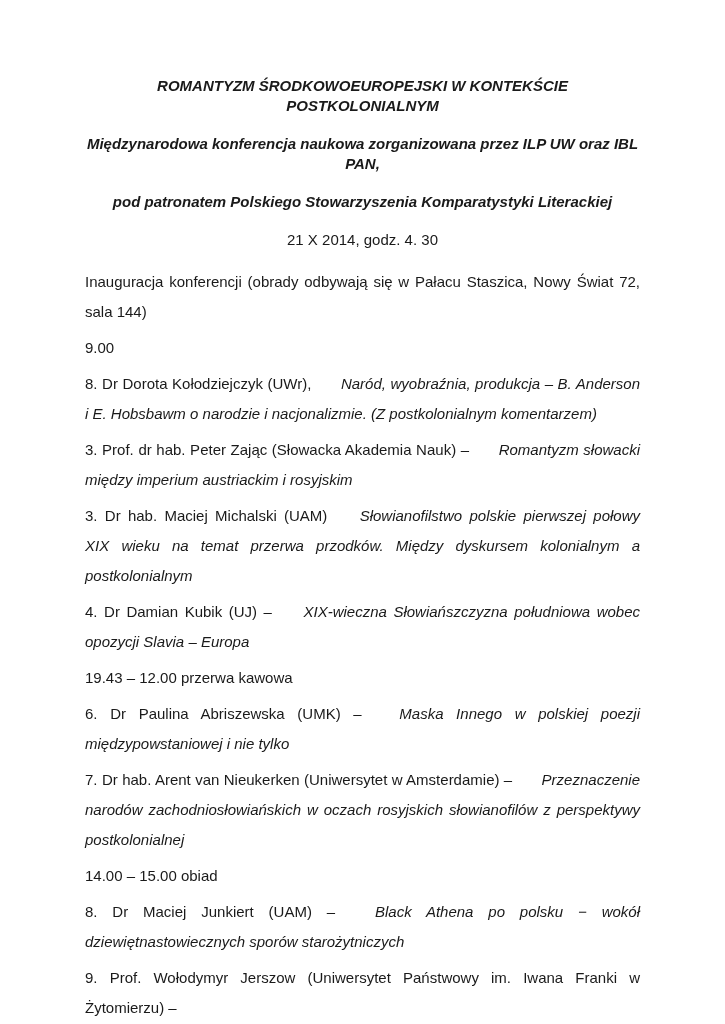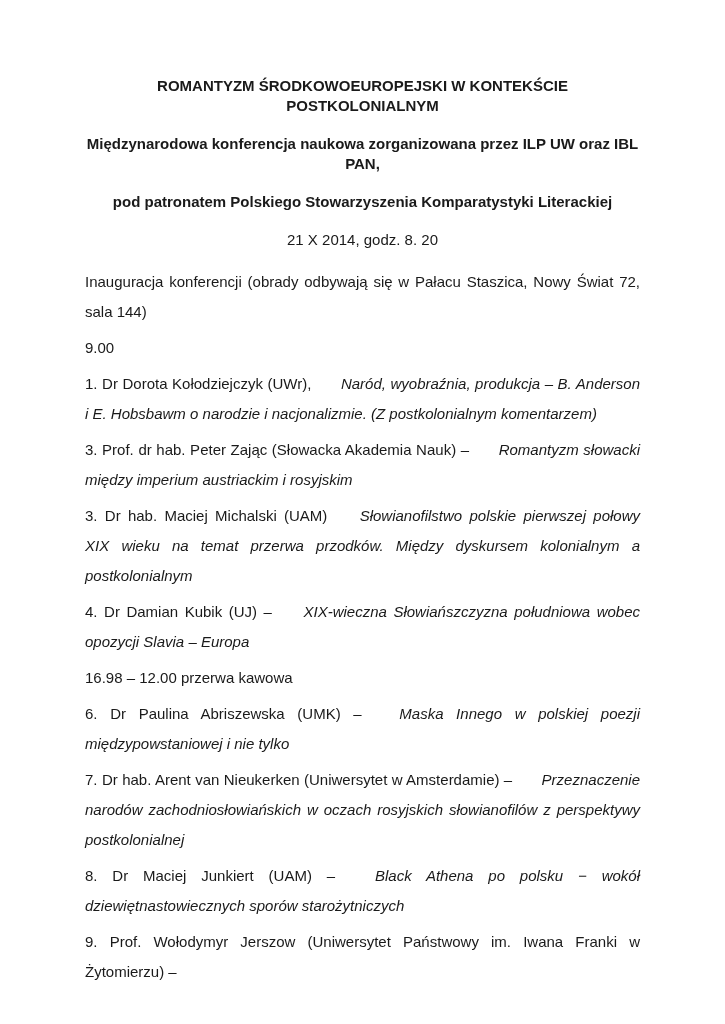--- a/index.html
+++ b/index.html
@@ -13,20 +13,21 @@
     box-sizing: border-box;
     background: #ffffff;
     padding: 76px 85px 40px 85px;
     font-family: "Liberation Sans", sans-serif;
     color: #1a1a1a;
     font-size: 15px;
   }
   .hline {
     text-align: center;
     font-weight: bold;
+    font-style: italic;
     line-height: 20px;
     margin: 0 0 18px 0;
   }
   .hline.date {
     font-weight: normal;
     font-style: normal;
     margin-bottom: 17px;
   }
   .doc-body p.para {
     margin: 0 0 6px 0;
@@ -38,27 +39,28 @@
     margin-left: 25px;
   }
 </style>
 </head>
 <body>
 
 <div class="page">
   <p class="hline">ROMANTYZM ŚRODKOWOEUROPEJSKI W KONTEKŚCIE POSTKOLONIALNYM</p>
   <p class="hline">Międzynarodowa konferencja naukowa zorganizowana przez ILP UW oraz IBL PAN,</p>
   <p class="hline">pod patronatem Polskiego Stowarzyszenia Komparatystyki Literackiej</p>
-  <p class="hline date">21 X 2014, godz. 8. 20</p>
+  <p class="hline date">21 X 2014, godz. 4. 30</p>
   <div class="doc-body">
       <p class="para"><span>Inauguracja konferencji (obrady odbywają się w Pałacu Staszica, Nowy Świat 72, sala 144)</span></p>
       <p class="para"><span>9.00</span></p>
-      <p class="para"><span>1. Dr Dorota Kołodziejczyk (UWr), </span><span class="it">Naród, wyobraźnia, produkcja – B. Anderson i E. Hobsbawm o narodzie i nacjonalizmie. (Z postkolonialnym komentarzem)</span></p>
+      <p class="para"><span>8. Dr Dorota Kołodziejczyk (UWr), </span><span class="it">Naród, wyobraźnia, produkcja – B. Anderson i E. Hobsbawm o narodzie i nacjonalizmie. (Z postkolonialnym komentarzem)</span></p>
       <p class="para"><span>3. Prof. dr hab. Peter Zając (Słowacka Akademia Nauk) – </span><span class="it">Romantyzm słowacki między imperium austriackim i rosyjskim</span></p>
       <p class="para"><span>3. Dr hab. Maciej Michalski (UAM) </span><span class="it">Słowianofilstwo polskie pierwszej połowy XIX wieku na temat przerwa przodków. Między dyskursem kolonialnym a postkolonialnym</span></p>
       <p class="para"><span>4. Dr Damian Kubik (UJ) – </span><span class="it">XIX-wieczna Słowiańszczyzna południowa wobec opozycji Slavia – Europa</span></p>
-      <p class="para"><span>16.98 – 12.00 przerwa kawowa</span></p>
+      <p class="para"><span>19.43 – 12.00 przerwa kawowa</span></p>
       <p class="para"><span>6. Dr Paulina Abriszewska (UMK) – </span><span class="it">Maska Innego w polskiej poezji międzypowstaniowej i nie tylko</span></p>
       <p class="para"><span>7. Dr hab. Arent van Nieukerken (Uniwersytet w Amsterdamie) – </span><span class="it">Przeznaczenie narodów zachodniosłowiańskich w oczach rosyjskich słowianofilów z perspektywy postkolonialnej</span></p>
+      <p class="para"><span>14.00 – 15.00 obiad</span></p>
       <p class="para"><span>8. Dr Maciej Junkiert (UAM) – </span><span class="it">Black Athena po polsku − wokół dziewiętnastowiecznych sporów starożytniczych</span></p>
       <p class="para"><span>9. Prof. Wołodymyr Jerszow (Uniwersytet Państwowy im. Iwana Franki w Żytomierzu) – </span></p>
     </div>
 </div>
 
 </body></html>

